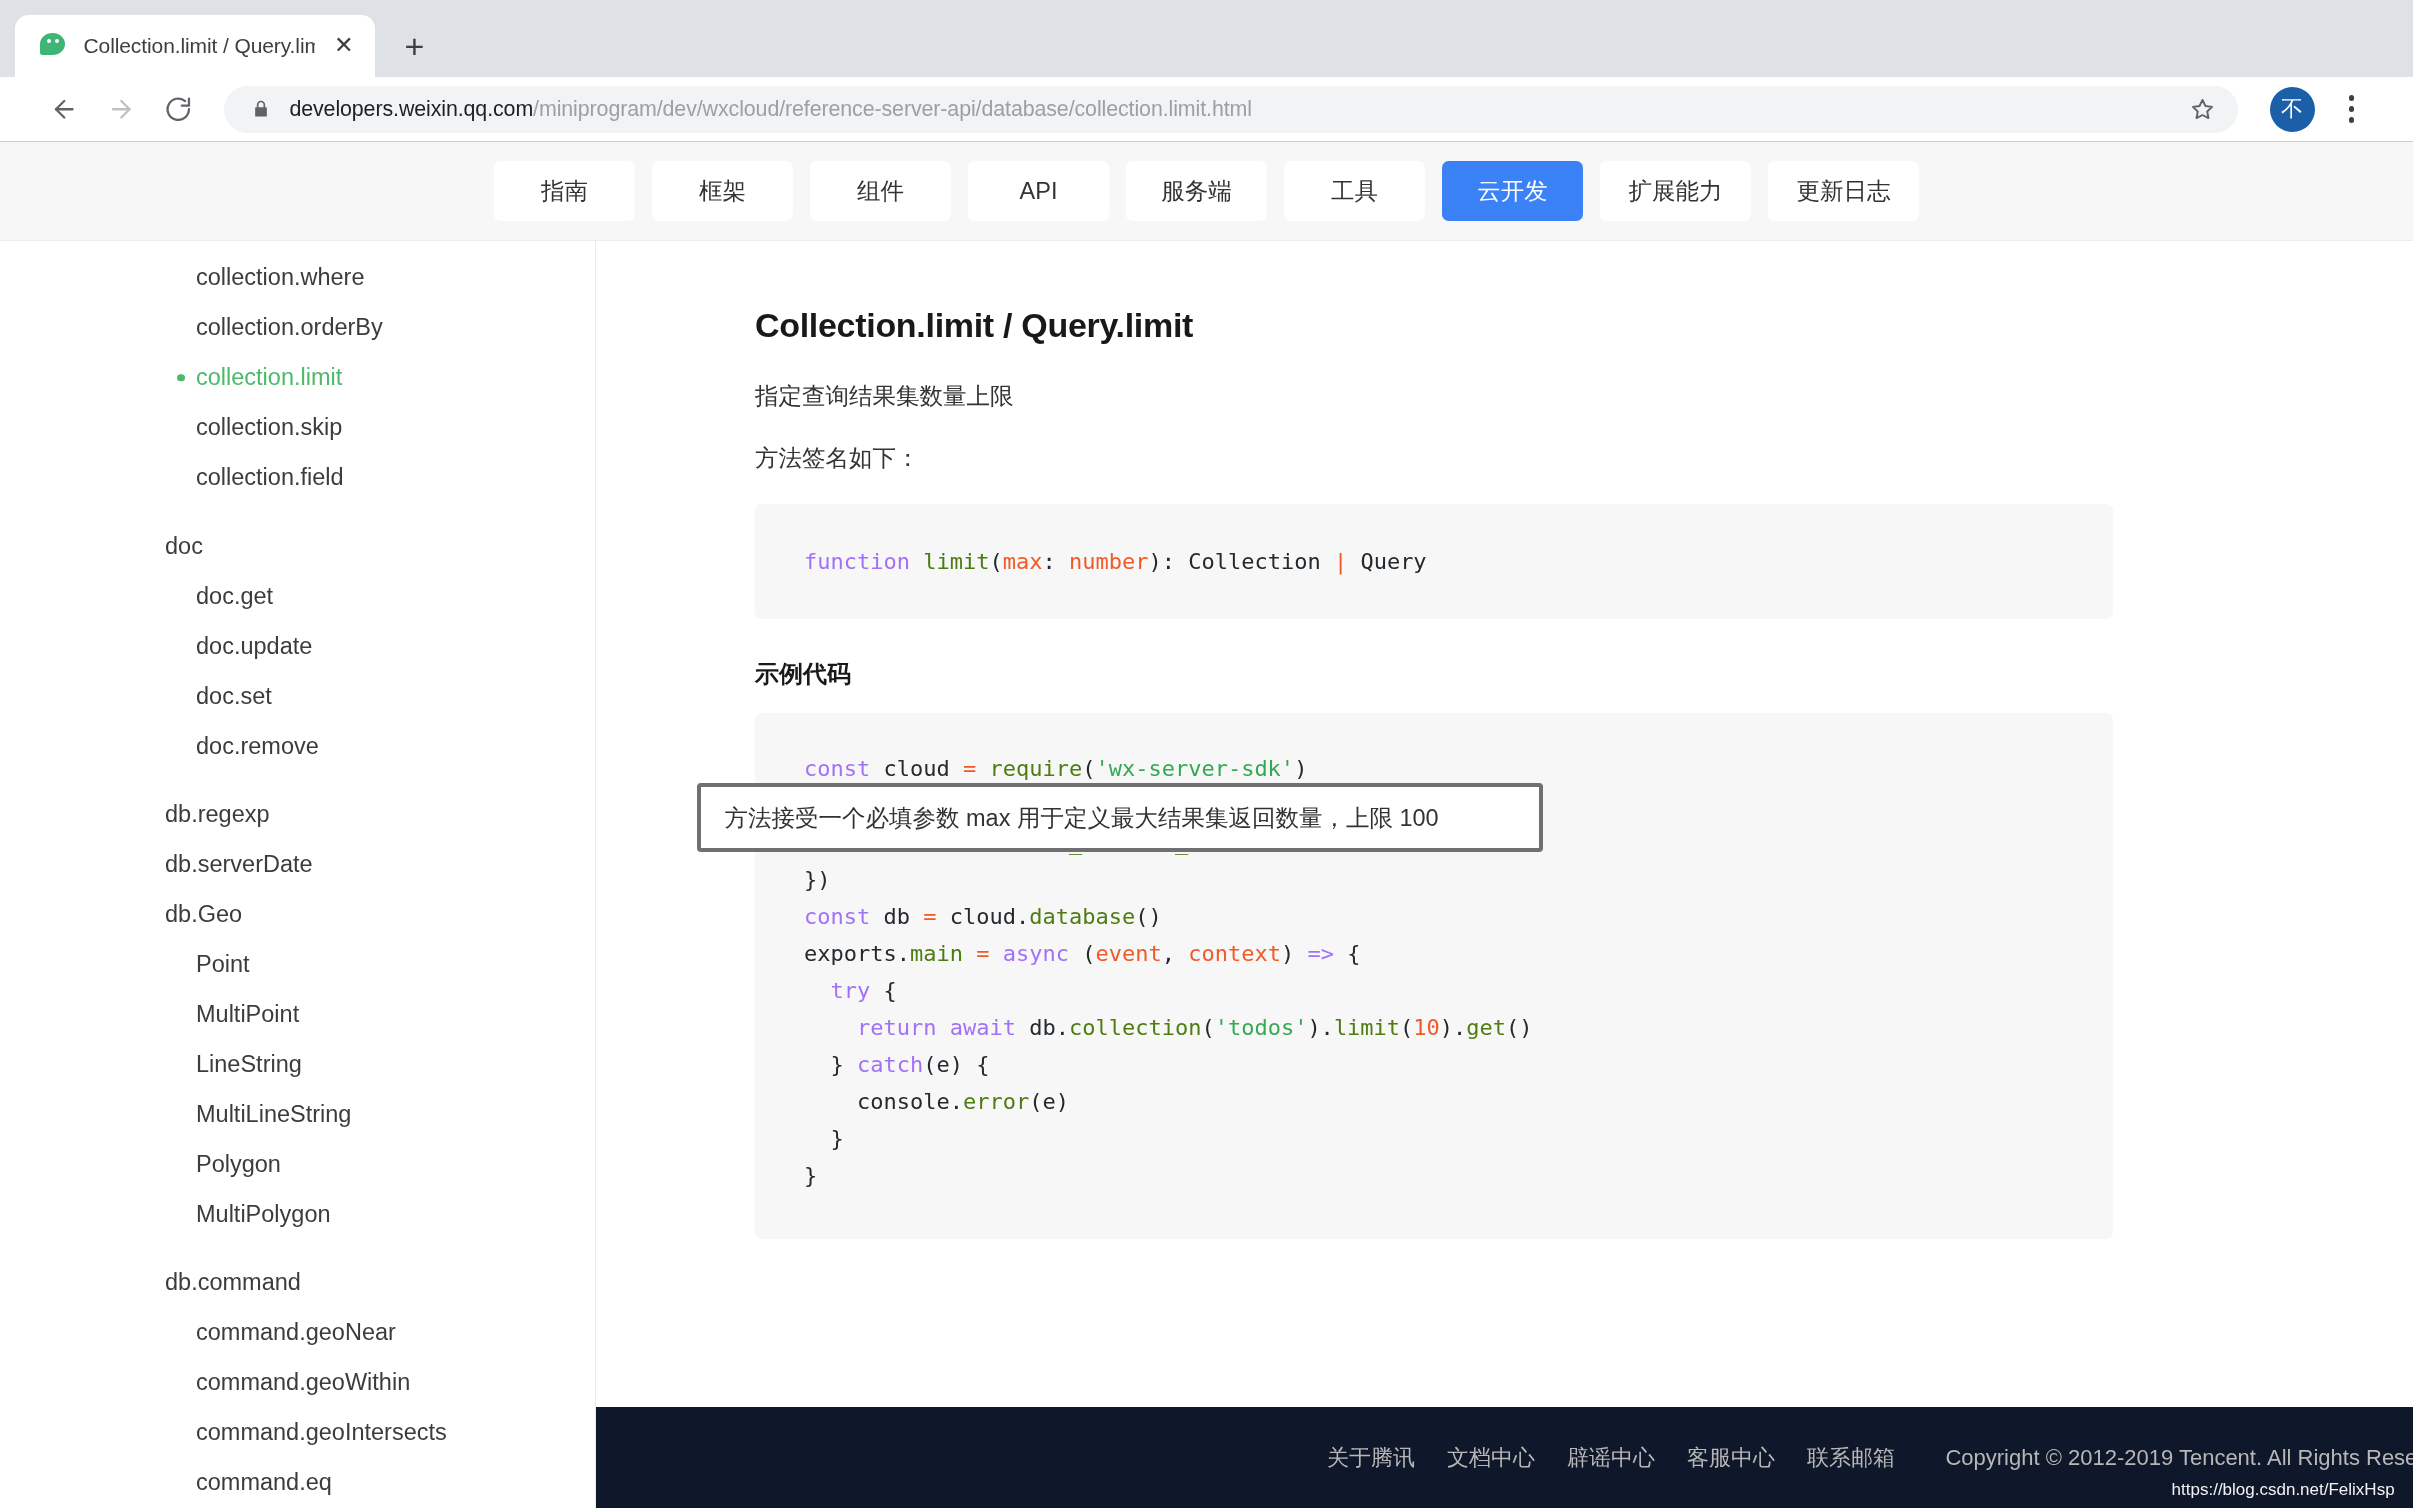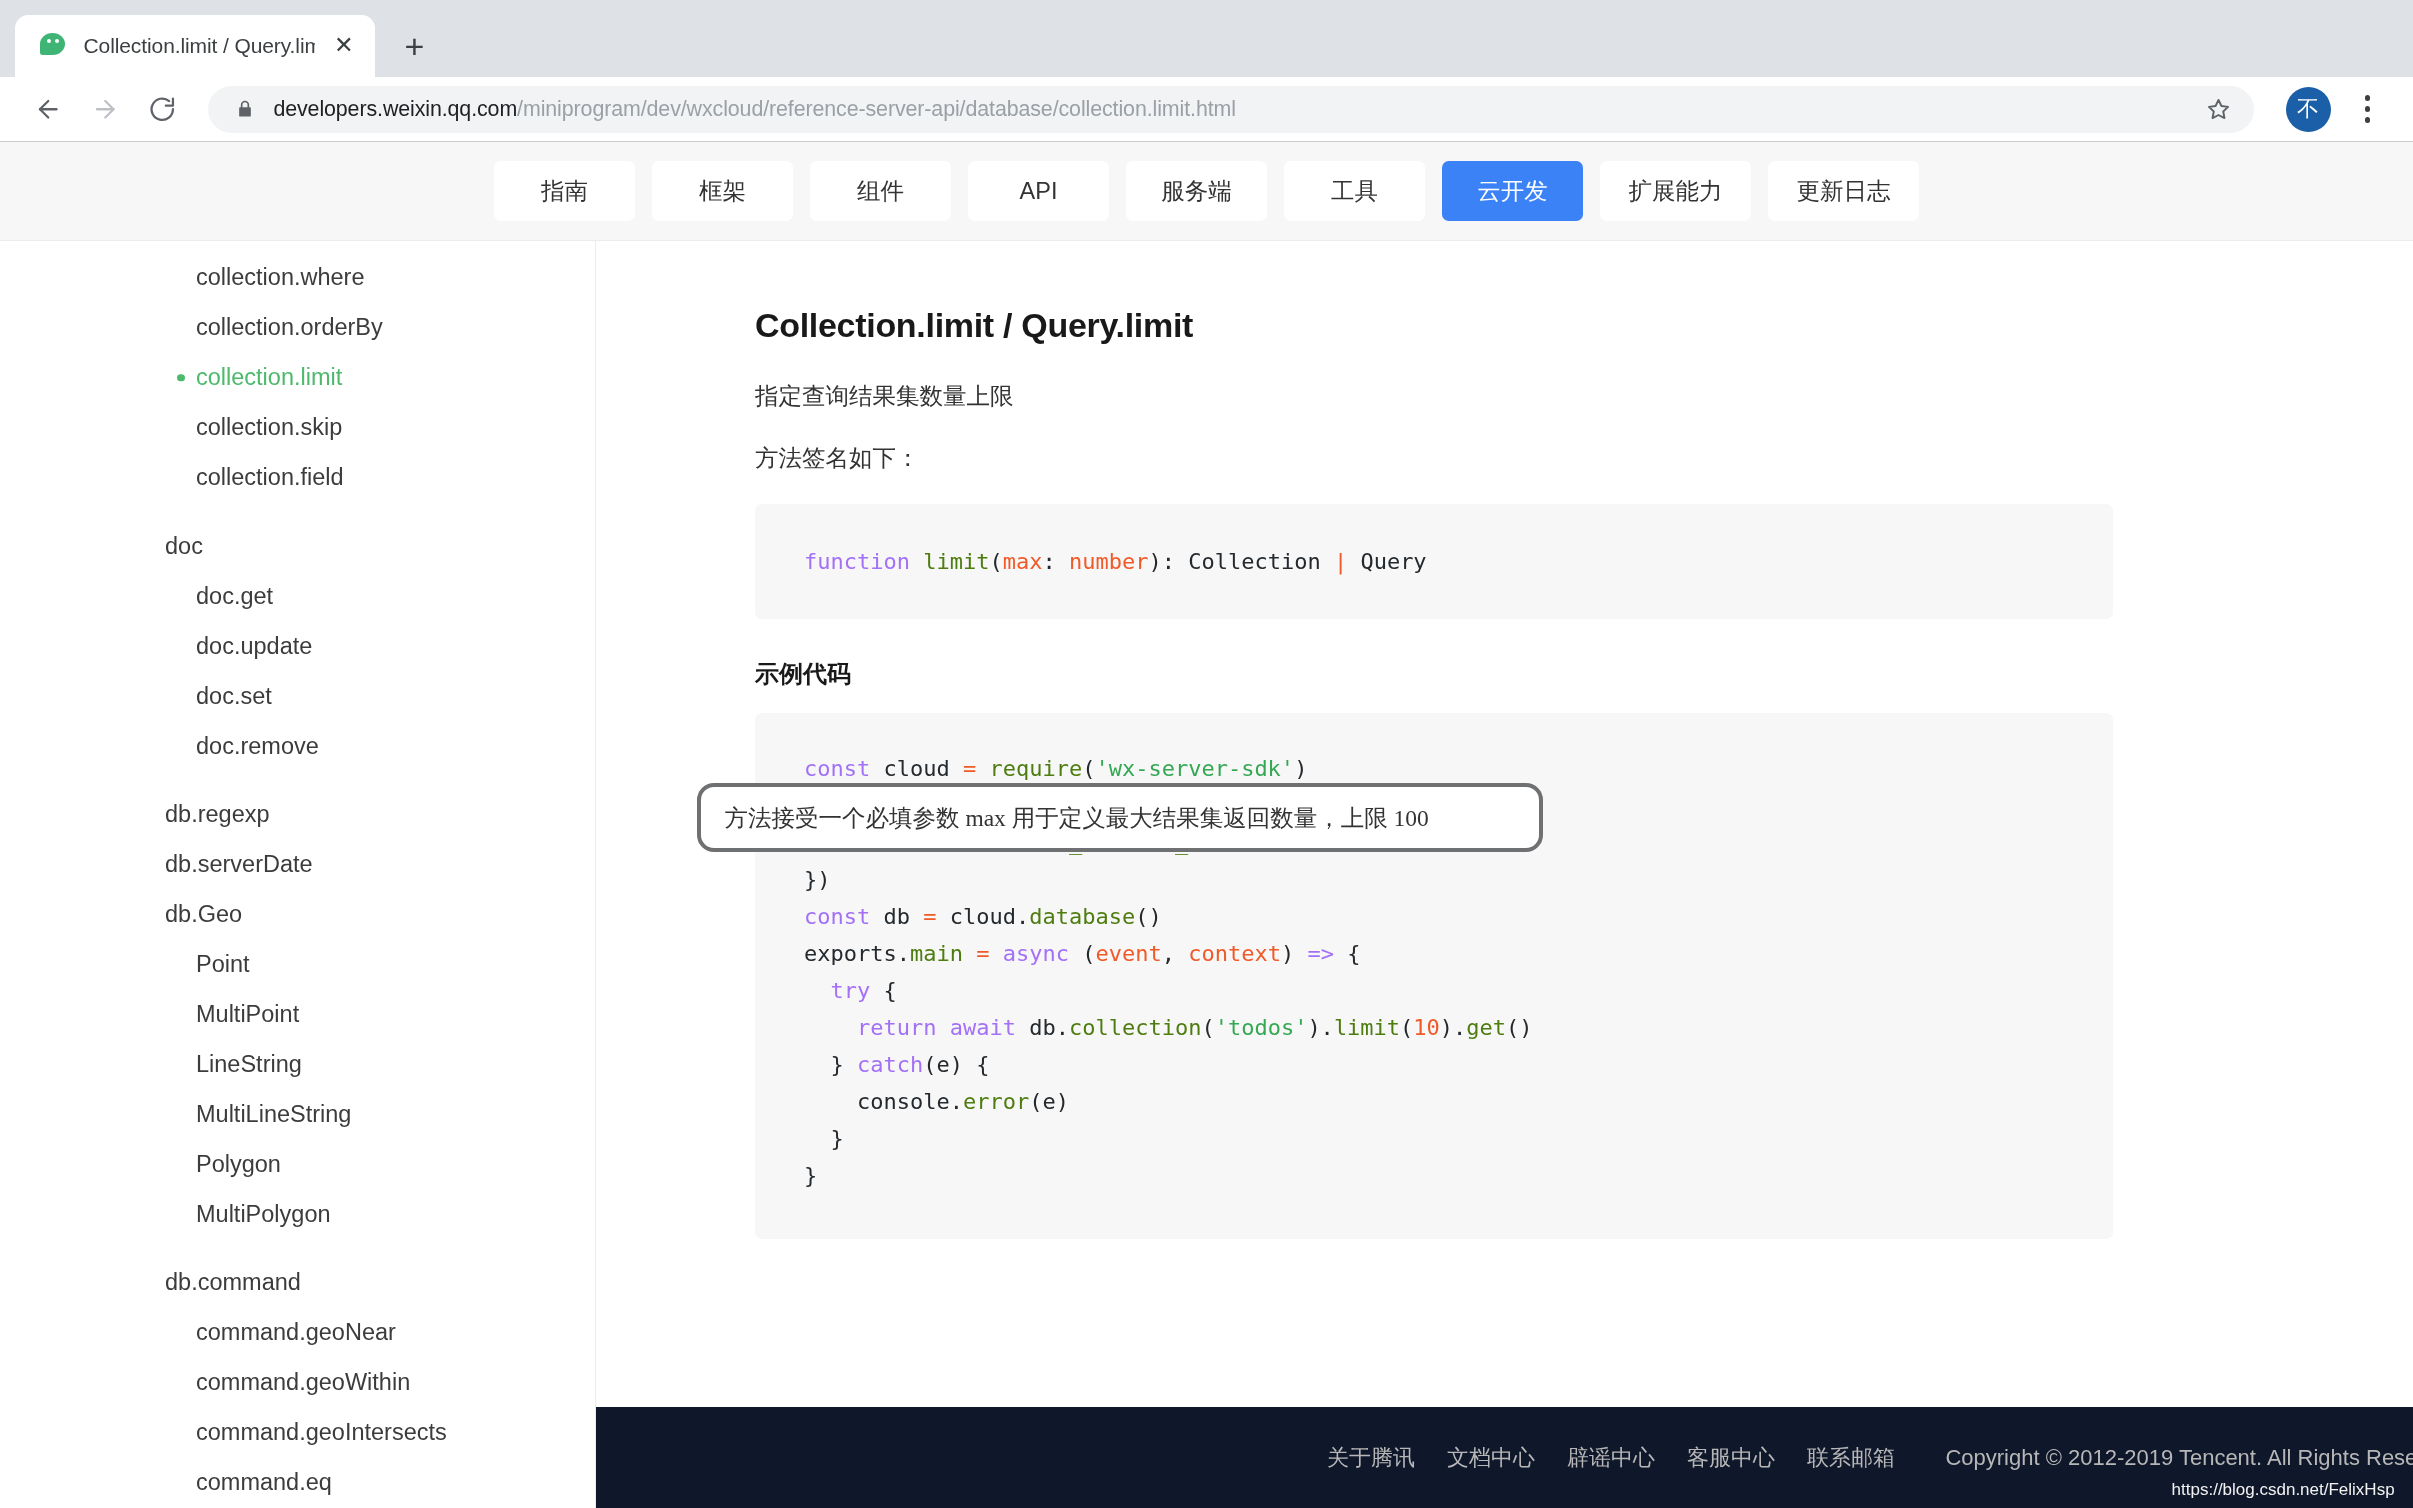--- a/index.html
+++ b/index.html
@@ -63,21 +63,21 @@
     display: flex; align-items: center; justify-content: center;
     font-size: 34px; color: #3c4043; font-weight: 300;
     margin-left: 13.4px; margin-bottom: 5px;
     line-height: 1;
   }
 
   .toolbar {
     height: 65px;
     background: #ffffff;
     display: flex; align-items: center;
-    padding: 0 22px;
+    padding: 0 38px;
     gap: 5px;
     flex: 0 0 auto;
     border-bottom: 0.8px solid #c9ccd0;
   }
   .navbtn {
     width: 52px; height: 52px;
     display: flex; align-items: center; justify-content: center;
     color: #5f6368;
   }
   .navbtn svg { display: block; }
@@ -209,26 +209,25 @@
   .tok-str  { color: #34a853; }
   .tok-num  { color: #f05a28; }
   .tok-op   { color: #f05a28; }
   .tok-plain{ color: #24292e; }
 
   .highlight-box {
     position: absolute;
     left: 697px; top: 641px;
     width: 846px; height: 69px;
     border: 4.2px solid #6f7072;
-    border-radius: 17px;
+    border-radius: 4px;
     background: #ffffff;
     display: flex; align-items: center;
     padding: 0 23.5px;
     z-index: 5;
-    font-family: Liberation Serif, serif;
   }
   .highlight-box .hl-text {
     font-size: 23.5px; color: #333333; white-space: nowrap;
   }
 
   h2.sec-title {
     font-size: 24px; color: #191919; font-weight: 700;
     margin: 39px 0 0 0;
   }
 

